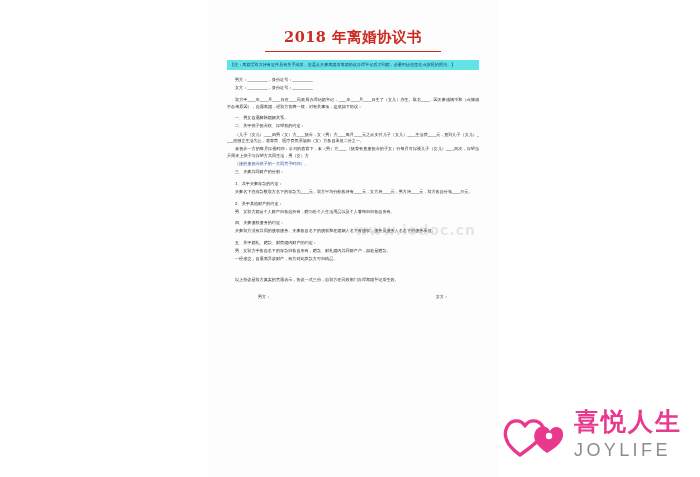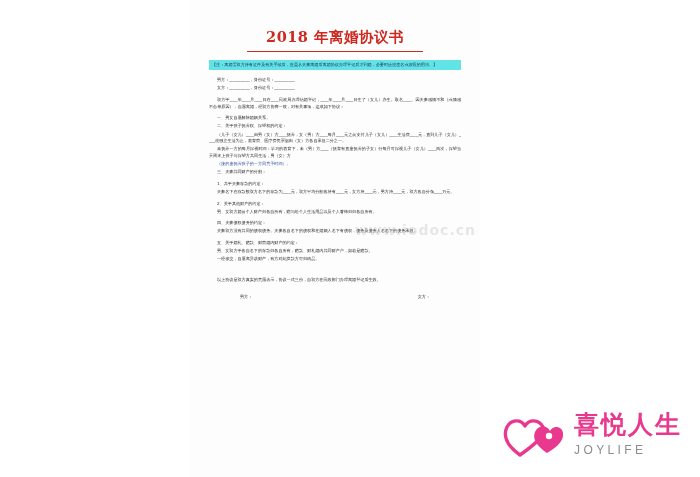--- a/index.html
+++ b/index.html
@@ -11,21 +11,21 @@
     height: 477px;
     background: #ffffff;
     font-family: "DejaVu Sans", sans-serif;
     overflow: hidden;
     position: relative;
   }
 
   
   .doc-sheet {
     position: absolute;
-    left: 190px;
+    left: 208px;
     top: 0px;
     width: 290px;
     height: 477px;
     background: #fdfdfd;
     box-sizing: border-box;
     overflow: hidden;
   }
 
   .doc-title {
     text-align: center;
@@ -117,21 +117,21 @@
   .brand-cn {
     color: #e8398f;
     font-family: Liberation Mono, monospace;
     font-weight: bold;
     font-size: 25px;
     letter-spacing: 2px;
   }
   .brand-en {
     color: #8d8d8d;
     font-family: "Liberation Sans", sans-serif;
-    font-size: 12px;
+    font-size: 18px;
     letter-spacing: 3.4px;
     margin-top: 5px;
   }
 
   
   .sheet-shadow {
     position: absolute;
     left: 190px;
     top: 0;
     width: 290px;

